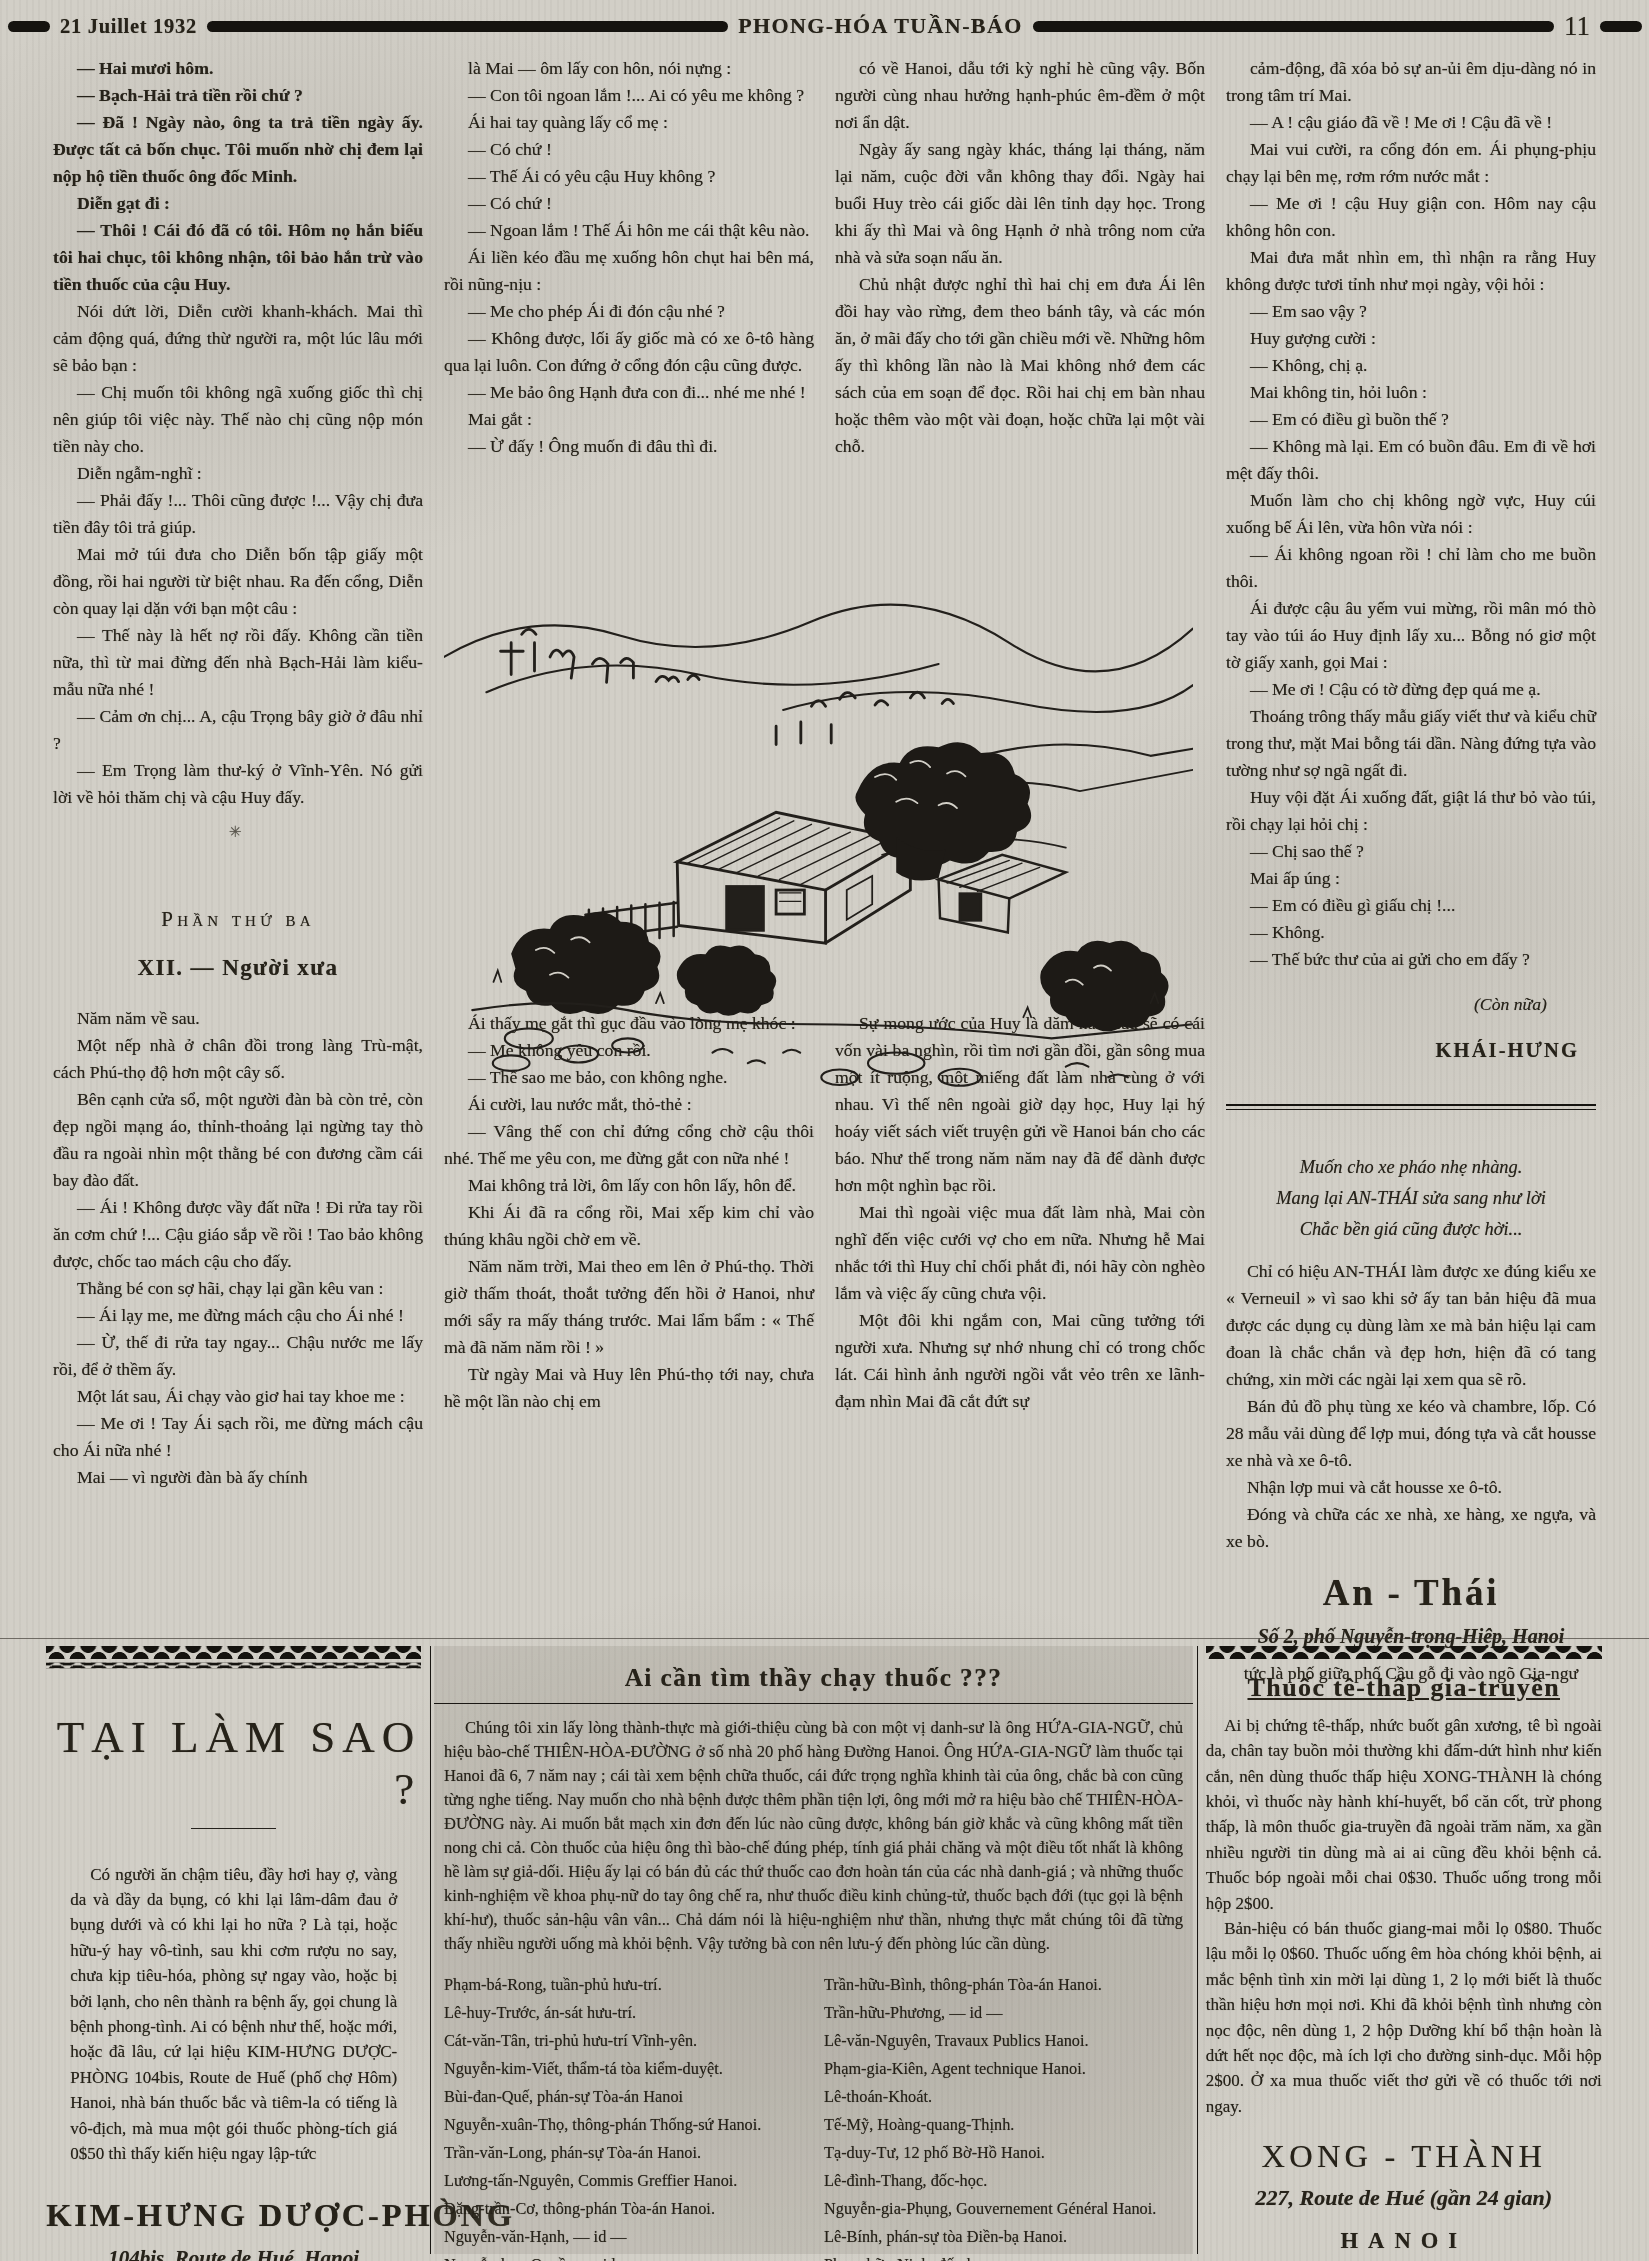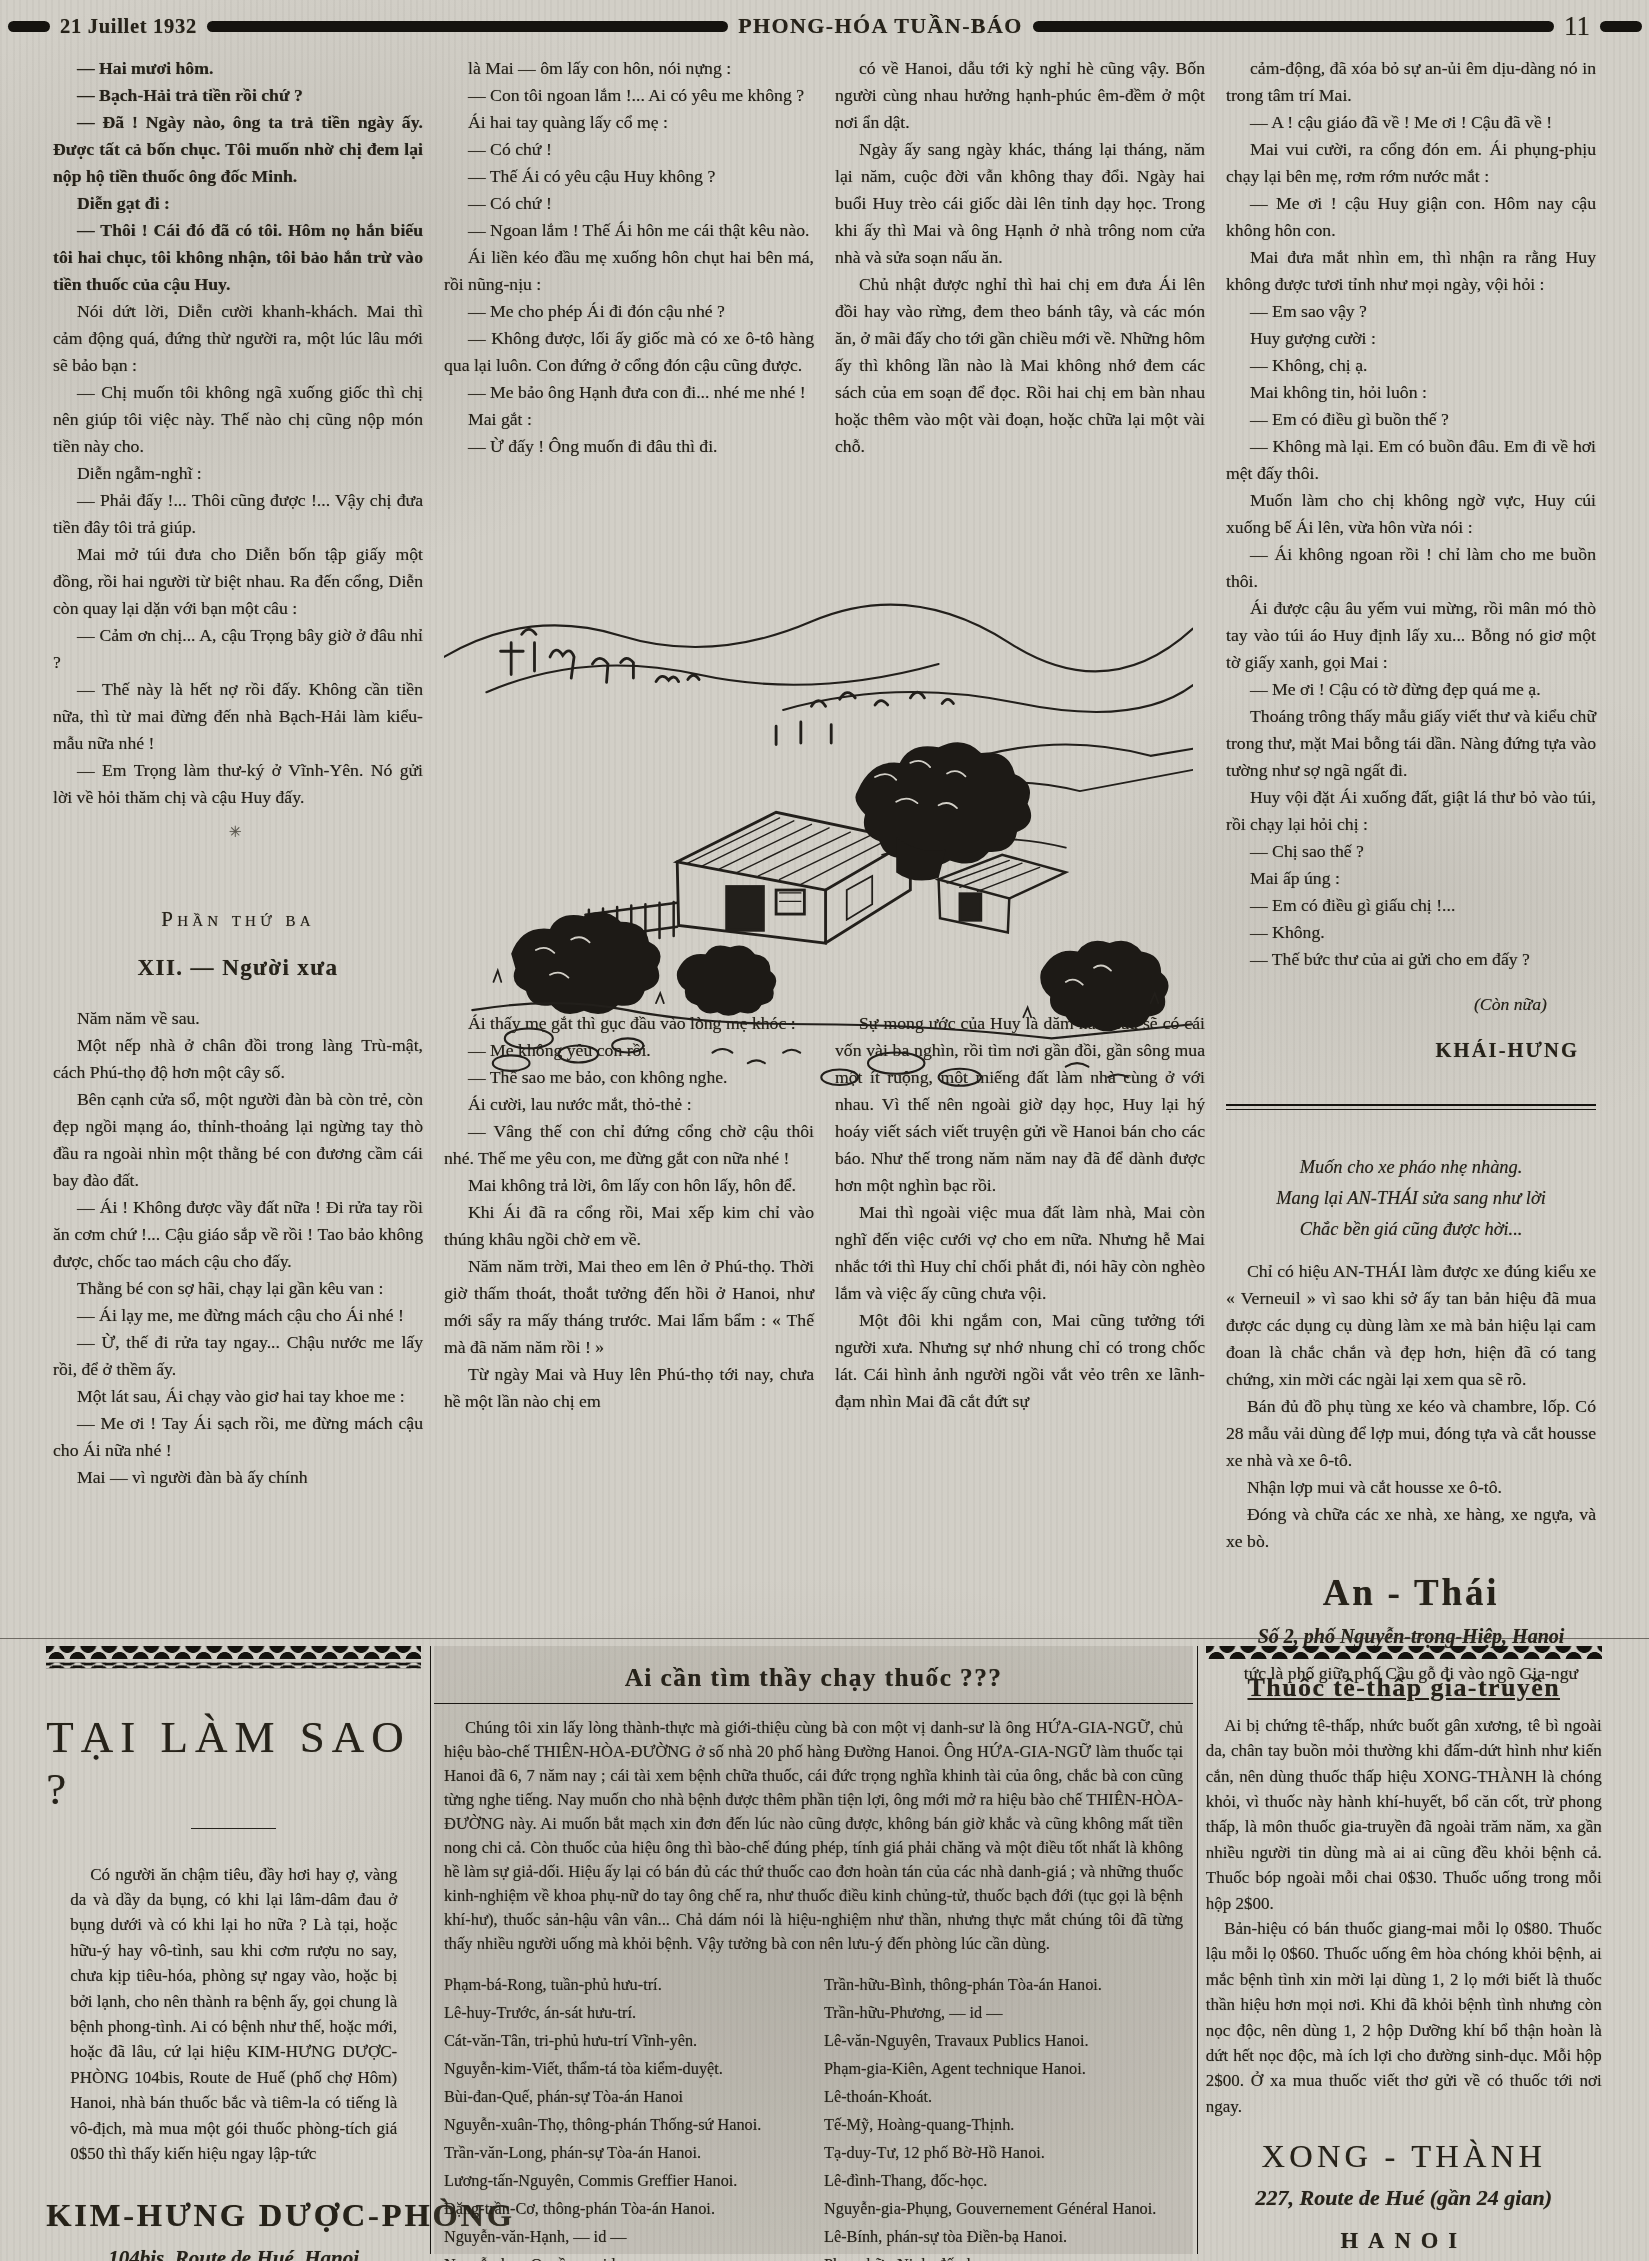--- a/index.html
+++ b/index.html
@@ -58,21 +58,21 @@
   .ad-mid{ flex:1 1 auto; background:rgba(110,104,94,.16); padding:0 10px; }
   .ad-right{ width:396px; flex:0 0 396px; padding:0 4.2px; }
 
   .wave{ height:12.7px;
     background:
       radial-gradient(circle 10.6px at 10.6px 14px, #15130f 7.8px, transparent 8.5px) repeat-x,
       radial-gradient(circle 10.6px at 10.6px -1.4px, #15130f 7.8px, transparent 8.5px) repeat-x;
     background-size:21px 12.7px; background-position:0 0,10.6px 0; }
   .wave.thin{ transform:scaleY(.45); }
 
-  .tls-title{ text-align:left; font-size:45px; letter-spacing:7px; margin:40px 0 12.7px 0; font-weight:normal; }
+  .tls-title{ text-align:right; font-size:45px; letter-spacing:7px; margin:40px 0 12.7px 0; font-weight:normal; }
   .tls-underline{ width:85px; border-top:1.4px solid #25221d; margin:0 auto 32.5px auto; }
   .tls-body{ font-size:17px; line-height:25.4px; text-align:justify; padding:0 24px; }
   .tls-body p{ margin:0; text-indent:20px; }
   .tls-shop{ text-align:center; font-weight:bold; font-size:32.5px; letter-spacing:2.8px; margin-top:31px; white-space:nowrap; }
   .tls-addr{ text-align:center; font-style:italic; font-weight:bold; font-size:21px; margin:11.3px 0 20px 0; }
 
   .mid-title{ text-align:center; font-weight:bold; font-size:25.4px; letter-spacing:1.4px; margin:17px 0 11.3px 0; }
   .mid-hr{ border-top:1.4px solid #1a1713; margin:0 -10px 11.3px -10px; }
   .mid-body{ font-size:16.6px; line-height:24px; text-align:justify; }
   .mid-body p{ margin:0 0 2.8px 0; text-indent:21px; }
@@ -111,22 +111,22 @@
           <p>— Đã ! Ngày nào, ông ta trả tiền ngày ấy. Được tất cả bốn chục. Tôi muốn nhờ chị đem lại nộp hộ tiền thuốc ông đốc Minh.</p>
           <p>Diễn gạt đi :</p>
           <p>— Thôi ! Cái đó đã có tôi. Hôm nọ hắn biếu tôi hai chục, tôi không nhận, tôi bảo hắn trừ vào tiền thuốc của cậu Huy.</p>
         </div>
       <div>
           <p>Nói dứt lời, Diễn cười khanh-khách. Mai thì cảm động quá, đứng thừ người ra, một lúc lâu mới sẽ bảo bạn :</p>
           <p>— Chị muốn tôi không ngã xuống giốc thì chị nên giúp tôi việc này. Thế nào chị cũng nộp món tiền này cho.</p>
           <p>Diễn ngẫm-nghĩ :</p>
           <p>— Phải đấy !... Thôi cũng được !... Vậy chị đưa tiền đây tôi trả giúp.</p>
           <p>Mai mở túi đưa cho Diễn bốn tập giấy một đồng, rồi hai người từ biệt nhau. Ra đến cổng, Diễn còn quay lại dặn với bạn một câu :</p>
+          <p>— Thế này là hết nợ rồi đấy. Không cần tiền nữa, thì từ mai đừng đến nhà Bạch-Hải làm kiểu-mẫu nữa nhé !</p>
           <p>— Cảm ơn chị... A, cậu Trọng bây giờ ở đâu nhỉ ?</p>
-          <p>— Thế này là hết nợ rồi đấy. Không cần tiền nữa, thì từ mai đừng đến nhà Bạch-Hải làm kiểu-mẫu nữa nhé !</p>
           <p>— Em Trọng làm thư-ký ở Vĩnh-Yên. Nó gửi lời về hỏi thăm chị và cậu Huy đấy.</p>
         </div>
       <p class="star-div">✳</p>
       <p class="part-heading">Phần thứ ba</p>
       <p class="chapter-heading">XII. — Người xưa</p>
       <div>
           <p>Năm năm về sau.</p>
           <p>Một nếp nhà ở chân đồi trong làng Trù-mật, cách Phú-thọ độ hơn một cây số.</p>
           <p>Bên cạnh cửa sổ, một người đàn bà còn trẻ, còn đẹp ngồi mạng áo, thỉnh-thoảng lại ngừng tay thò đầu ra ngoài nhìn một thằng bé con đương cầm cái bay đào đất.</p>
           <p>— Ái ! Không được vầy đất nữa ! Đi rửa tay rồi ăn cơm chứ !... Cậu giáo sắp về rồi ! Tao bảo không được, chốc tao mách cậu cho đấy.</p>

